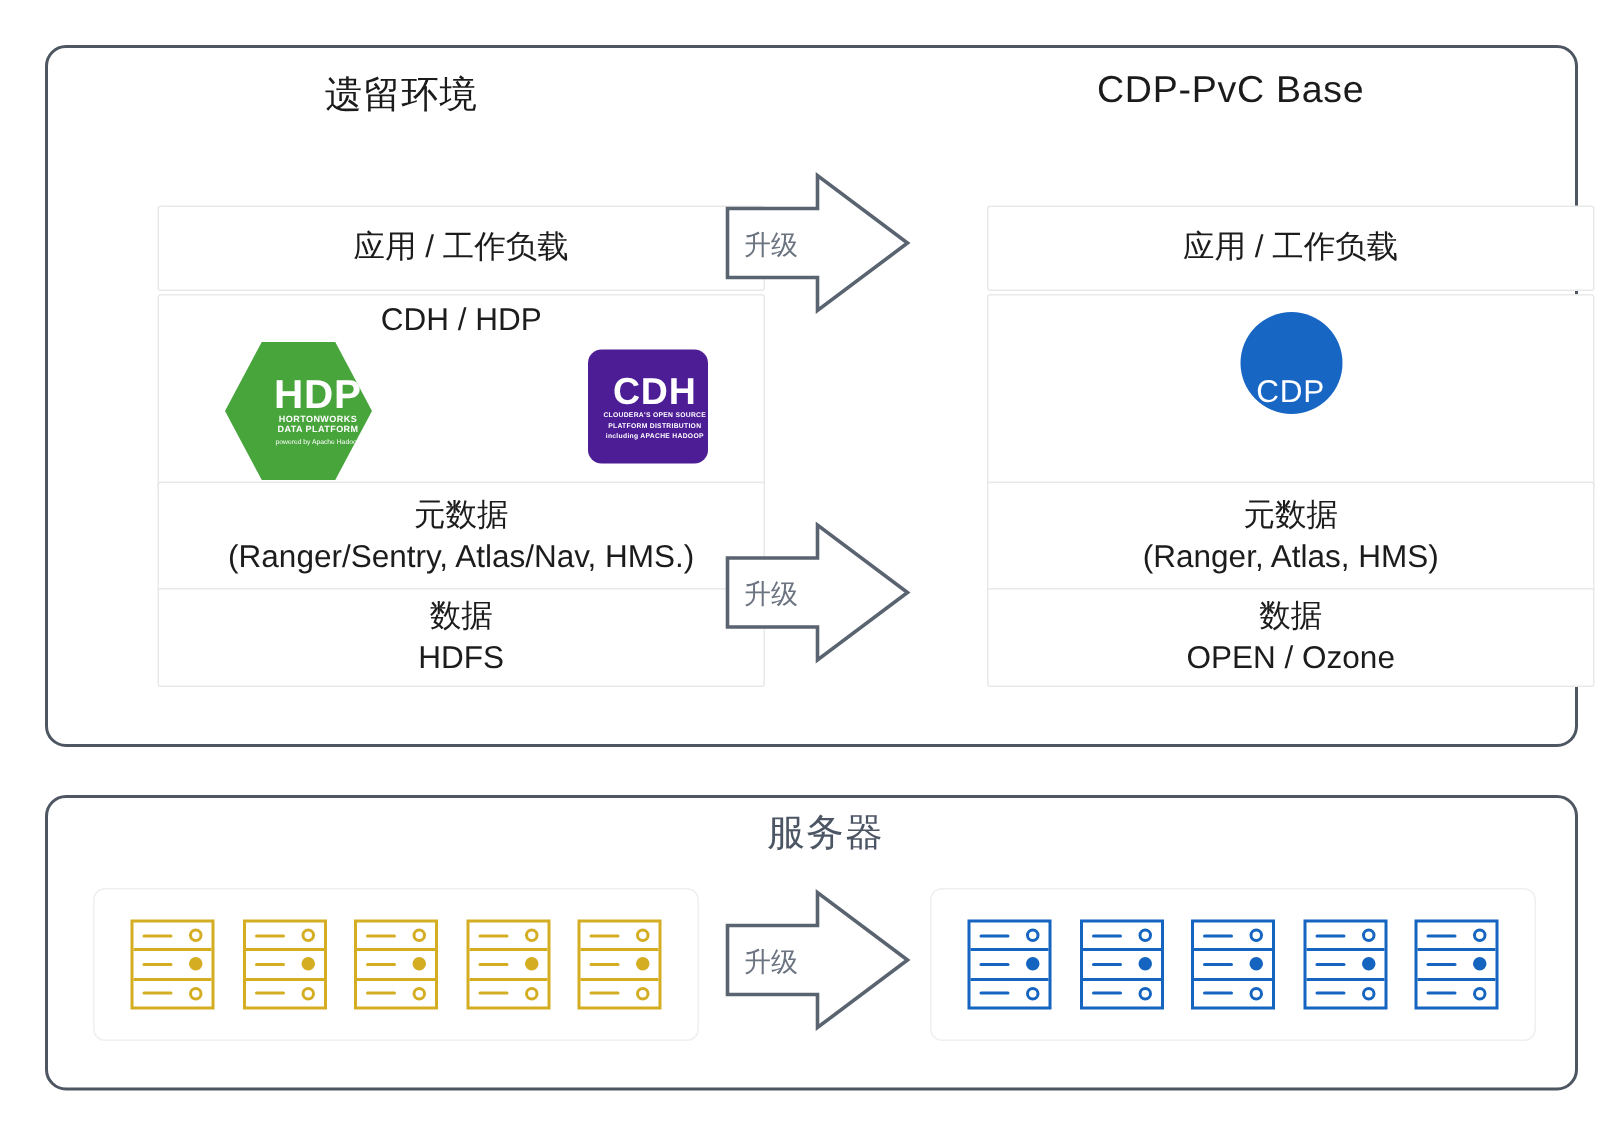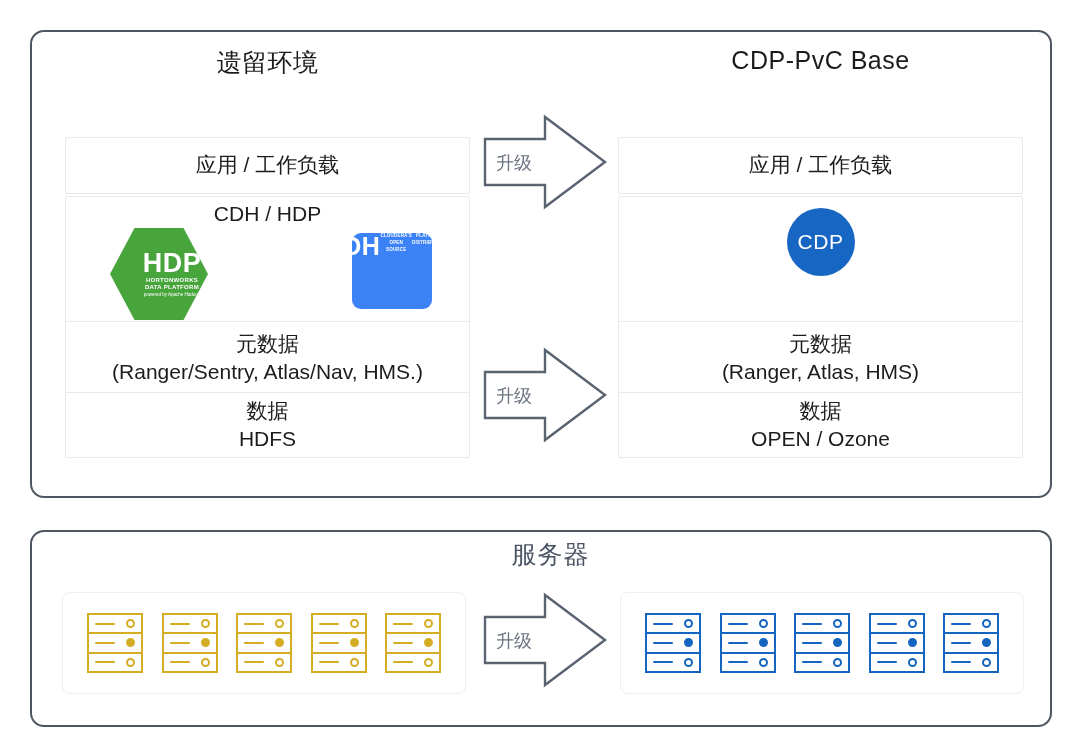--- a/index.html
+++ b/index.html
@@ -10,49 +10,49 @@
   .panel { position:absolute; border:2px solid #4d5661; border-radius:14px; background:#fff; }
   .panel-top { left:30px; top:30px; width:1022px; height:468px; }
   .panel-bottom { left:30px; top:530px; width:1022px; height:197px; }
 
   .col-title { position:absolute; width:405px; text-align:center; font-size:25px; color:#1b1b1b; letter-spacing:.5px; }
   .title-left { left:65px; top:46px; }
   .title-right { left:618px; top:46px; }
 
   .rowbox { position:absolute; width:405px; background:#fff; border:1px solid #e9e9e9; border-radius:2px;
             display:flex; flex-direction:column; align-items:center; justify-content:center;
-            font-size:21px; line-height:1.35; text-align:center; }
+            font-size:21px; line-height:1.35; text-align:center;margin-left:40px; }
   .cL { left:65px; } .cR { left:618px; }
   .r1 { top:137px; height:57px; }
   .r2 { top:196px; height:132px; justify-content:flex-start; padding-top:3px; }
   .r3 { top:321px; height:74px; }
   .r4 { top:392px; height:66px; }
 
   .arrow { position:absolute; width:126px; height:96px; }
   .a1 { left:483px; top:114px; }
   .a2 { left:483px; top:347px; }
   .a3 { left:483px; top:592px; }
 
   
   .hdp { position:absolute; left:44px; top:31px; width:98px; height:92px; background:#48a53c; color:#fff;
          clip-path:polygon(25% 0,75% 0,100% 50%,75% 100%,25% 100%,0 50%);
          display:flex; flex-direction:column; justify-content:center; padding-left:26px; }
   .hdp .big { font-size:27px; font-weight:bold; letter-spacing:.5px; line-height:1; }
   .hdp .tiny { font-size:6px; font-weight:bold; letter-spacing:.3px; line-height:1.25; }
   .hdp .micro { font-size:4.5px; font-weight:normal; line-height:1.4; }
 
   
-  .cdh { position:absolute; left:286px; top:36px; width:80px; height:76px; background:#3b82f6; color:#fff;
-         border-radius:9px; display:flex; flex-direction:row; justify-content:center; padding-left:9px; }
+  .cdh { position:absolute; left:286px; top:36px; width:80px; height:76px; background:#4c1d95; color:#fff;
+         border-radius:9px; display:flex; flex-direction:column; justify-content:center; padding-left:9px; }
   .cdh .big { font-size:25px; font-weight:bold; line-height:1.05; letter-spacing:.5px; }
   .cdh .micro { font-size:4.5px; font-weight:bold; letter-spacing:.2px; line-height:1.5; }
 
   
   .cdp-circle { width:68px; height:68px; margin-top:8px; border-radius:50%; background:#1866c4; color:#fff;
-                display:flex; align-items:center; justify-content:center; font-size:21px; letter-spacing:.5px; }
+                display:flex; align-items:flex-end; justify-content:center; font-size:21px; letter-spacing:.5px; }
 
   
   .servers-title { position:absolute; left:30px; top:538px; width:1022px; text-align:center;
                    font-size:25px; color:#4b5563; letter-spacing:1px;padding-left:19px; }
   .server-box { position:absolute; top:592px; width:404px; height:102px; border:1px solid #efefef;
                 border-radius:8px; background:#fff; display:flex; align-items:center;
                 justify-content:space-between; padding:0 24px; }
   .sb-left { left:62px; } .sb-right { left:620px; }
 
   .server { width:56px; height:60px; border:2px solid currentColor; display:flex; flex-direction:column; background:#fff; }

